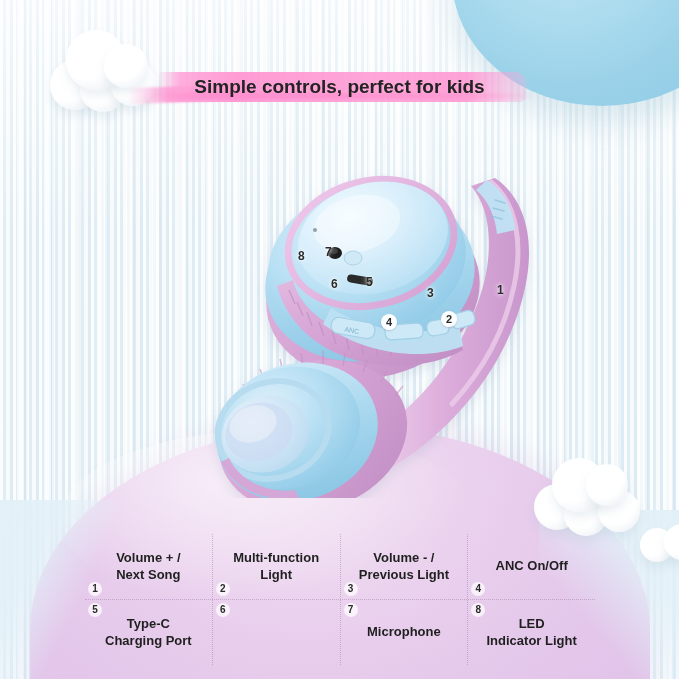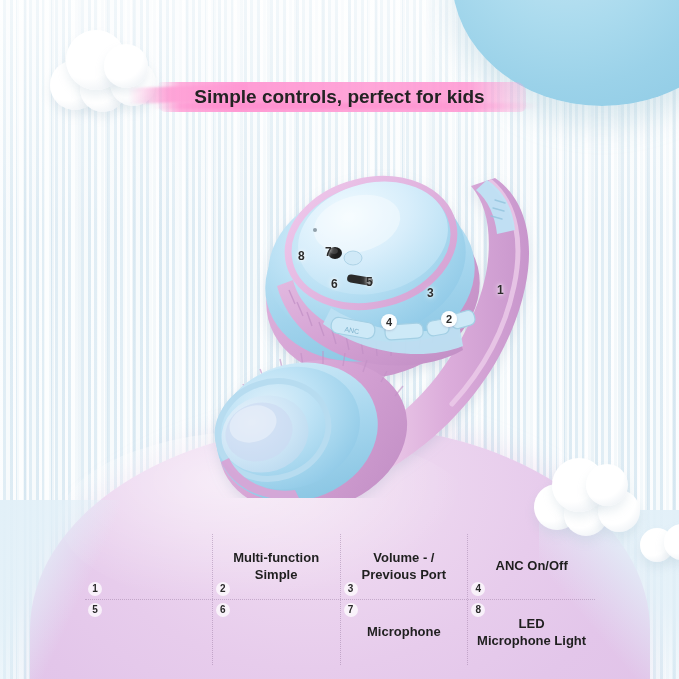--- a/index.html
+++ b/index.html
@@ -141,21 +141,21 @@
     text-align: center;
     font-size: 40px;
     font-weight: 700;
     font-style: italic;
     letter-spacing: -0.5px;
     color: #63b4e6;
     text-shadow: 0 1px 0 rgba(255,255,255,0.9);
   }
   .subtitle-wrap {
     position: absolute;
-    left: 0; right: 0; top: 82px;
+    left: 0; right: 0; top: 72px;
     text-align: center;
     height: 34px;
   }
   .brush {
     position: absolute;
     left: 158px; top: 0px;
     width: 368px; height: 30px;
     background: linear-gradient(90deg,
         rgba(255,168,216,0.05) 0%,
         rgba(255,160,214,0.85) 6%,
@@ -454,50 +454,54 @@
   <div class="callout" id="co5">5</div>
   <div class="callout" id="co6">6</div>
   <div class="callout" id="co7">7</div>
   <div class="callout" id="co8">8</div>
 
   <div id="legend">
 
     <div class="legend-row top">
       <div class="legend-cell">
         <span class="legend-num">1</span>
+        <span class="legend-label">Volume + /
+Next Song</span>
       </div>
       <div class="legend-cell">
         <span class="legend-num">2</span>
         <span class="legend-label">Multi-function
-Simple</span>
+Light</span>
       </div>
       <div class="legend-cell">
         <span class="legend-num">3</span>
         <span class="legend-label">Volume - /
-Previous Port</span>
+Previous Light</span>
       </div>
       <div class="legend-cell">
         <span class="legend-num">4</span>
         <span class="legend-label">ANC On/Off</span>
       </div>
     </div>
 
     <div class="legend-row bottom">
       <div class="legend-cell">
         <span class="legend-num">5</span>
+        <span class="legend-label">Type-C
+Charging Port</span>
       </div>
       <div class="legend-cell">
         <span class="legend-num">6</span>
       </div>
       <div class="legend-cell">
         <span class="legend-num">7</span>
         <span class="legend-label">Microphone</span>
       </div>
       <div class="legend-cell">
         <span class="legend-num">8</span>
         <span class="legend-label">LED
-Microphone Light</span>
+Indicator Light</span>
       </div>
     </div>
 
   </div>
 
 </div>
 
 </body></html>

